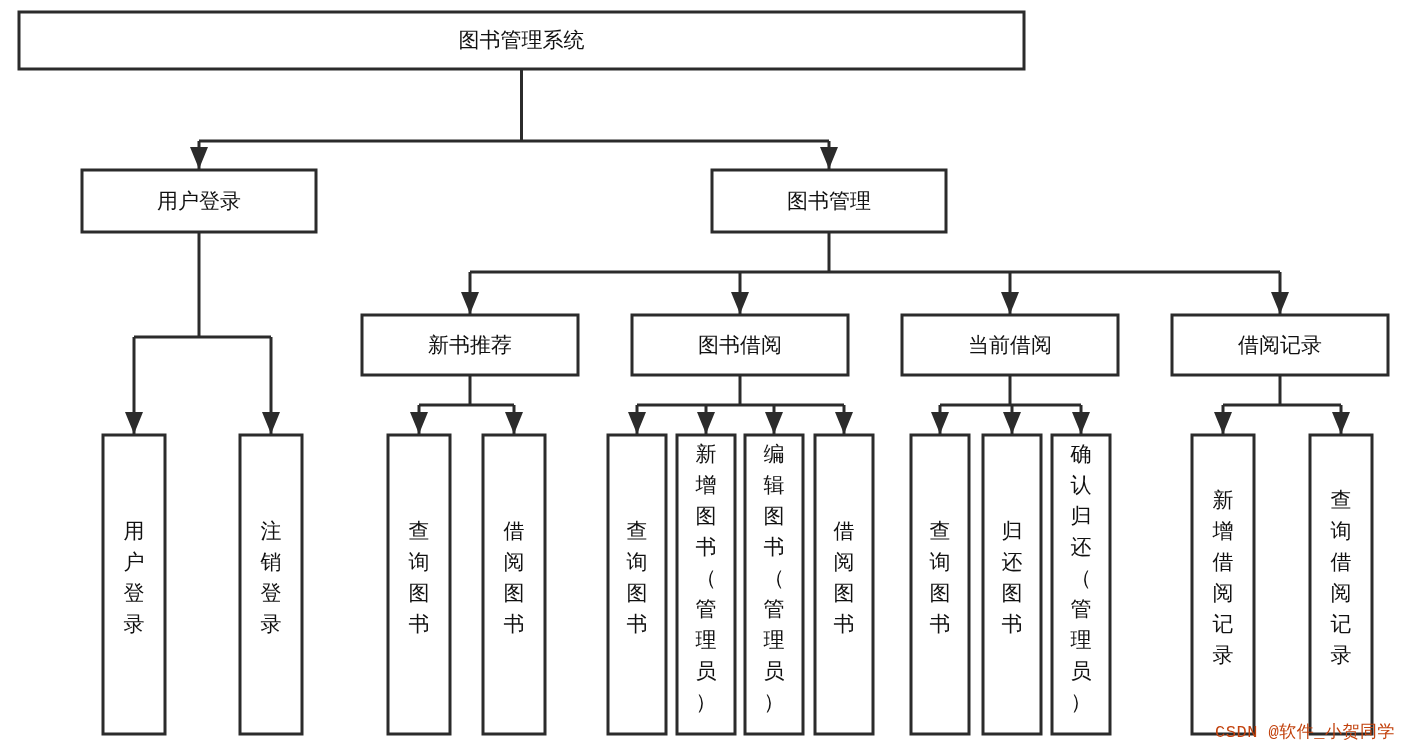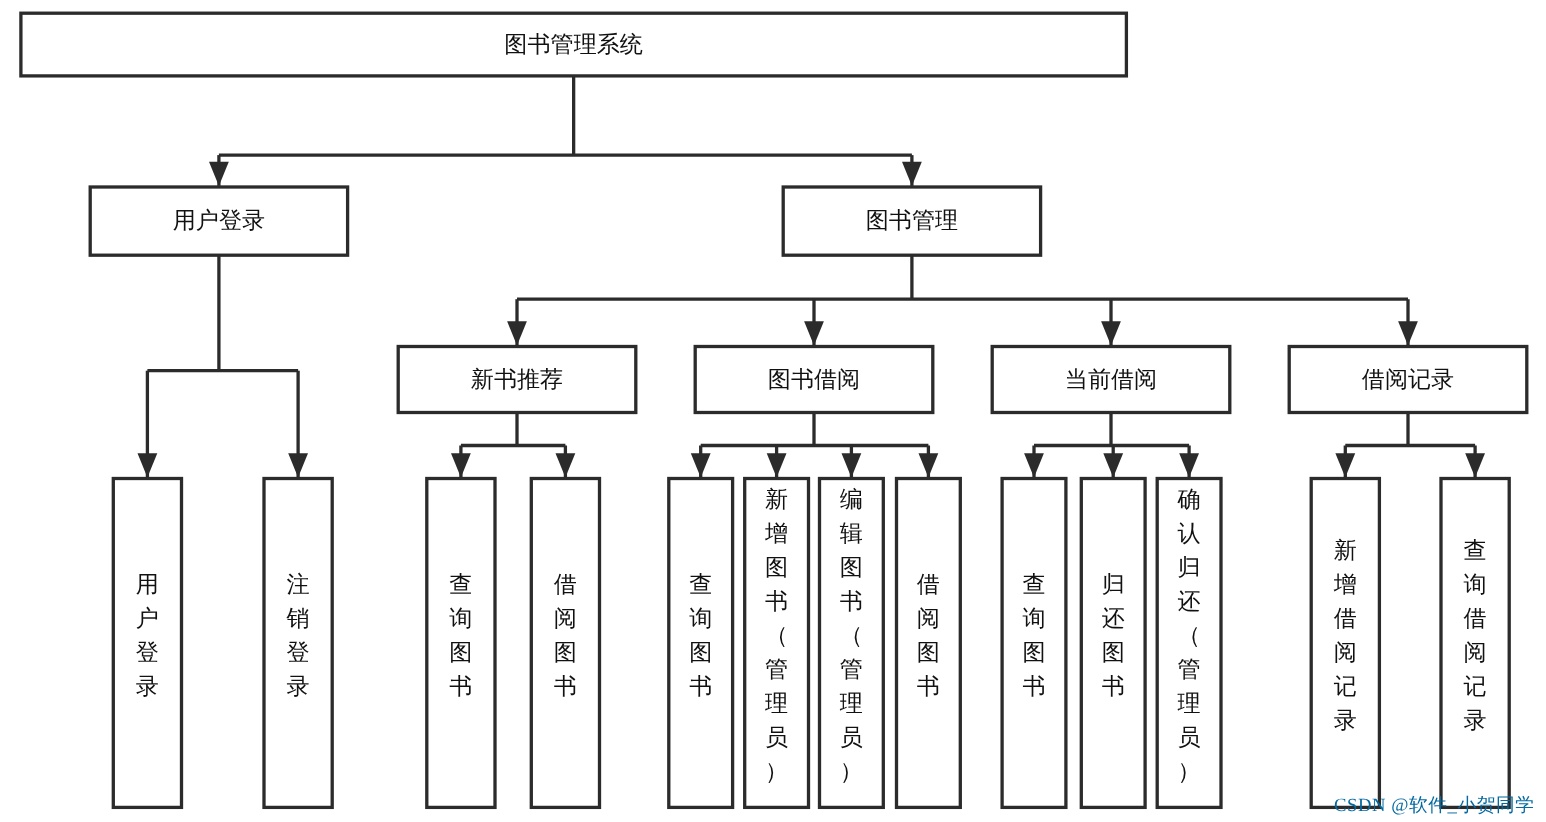--- a/index.html
+++ b/index.html
@@ -52,23 +52,23 @@
   .node-label-v {
     fill: #111111;
     font-family: "Liberation Sans", "DejaVu Sans", sans-serif;
     font-size: 21px;
     text-anchor: middle;
   }
   .watermark {
     position: absolute;
     right: 10px;
     bottom: 4px;
-    font-family: Liberation Serif, serif;
+    font-family: Liberation Mono, monospace;
     font-size: 17px;
-    color: #0369a1;
+    color: #c2410c;
     white-space: nowrap;
     letter-spacing: 0.5px;
   }
 </style>
 </head>
 <body>
 
 <div id="diagram-root">
   <svg class="flow" id="flow-svg" viewBox="0 0 1405 747" xmlns="http://www.w3.org/2000/svg">
       <line x1="521.5" y1="69" x2="521.5" y2="141" class="connector"></line>

